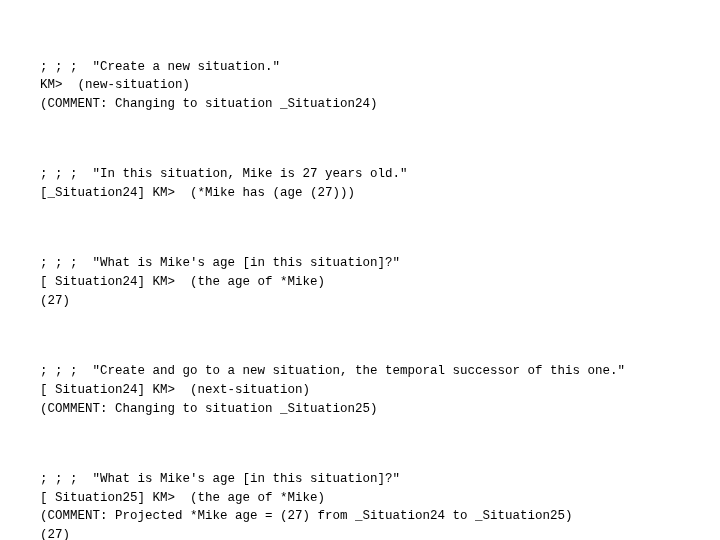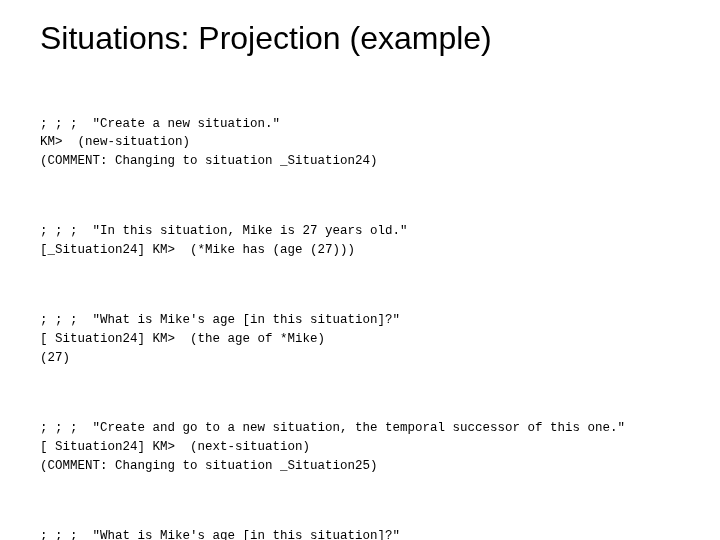--- a/index.html
+++ b/index.html
@@ -41,21 +41,20 @@
     }
 
     .block {
       margin-bottom: 14px;
     }
   </style>
 </head>
 <body>
 
 <div class="page">
-  <h1 class="title">Situations: Projection (example)</h1>
   <div class="content">
     <div class="block" id="block1-el">; ; ;  "Create a new situation."
 KM&gt;  (new-situation)
 (COMMENT: Changing to situation _Situation24)</div>
     <div class="block" id="block2-el">; ; ;  "In this situation, Mike is 27 years old."
 [_Situation24] KM&gt;  (*Mike has (age (27)))</div>
     <div class="block" id="block3-el">; ; ;  "What is Mike's age [in this situation]?"
 [ Situation24] KM&gt;  (the age of *Mike)
 (27)</div>
     <div class="block" id="block4-el">; ; ;  "Create and go to a new situation, the temporal successor of this one."

